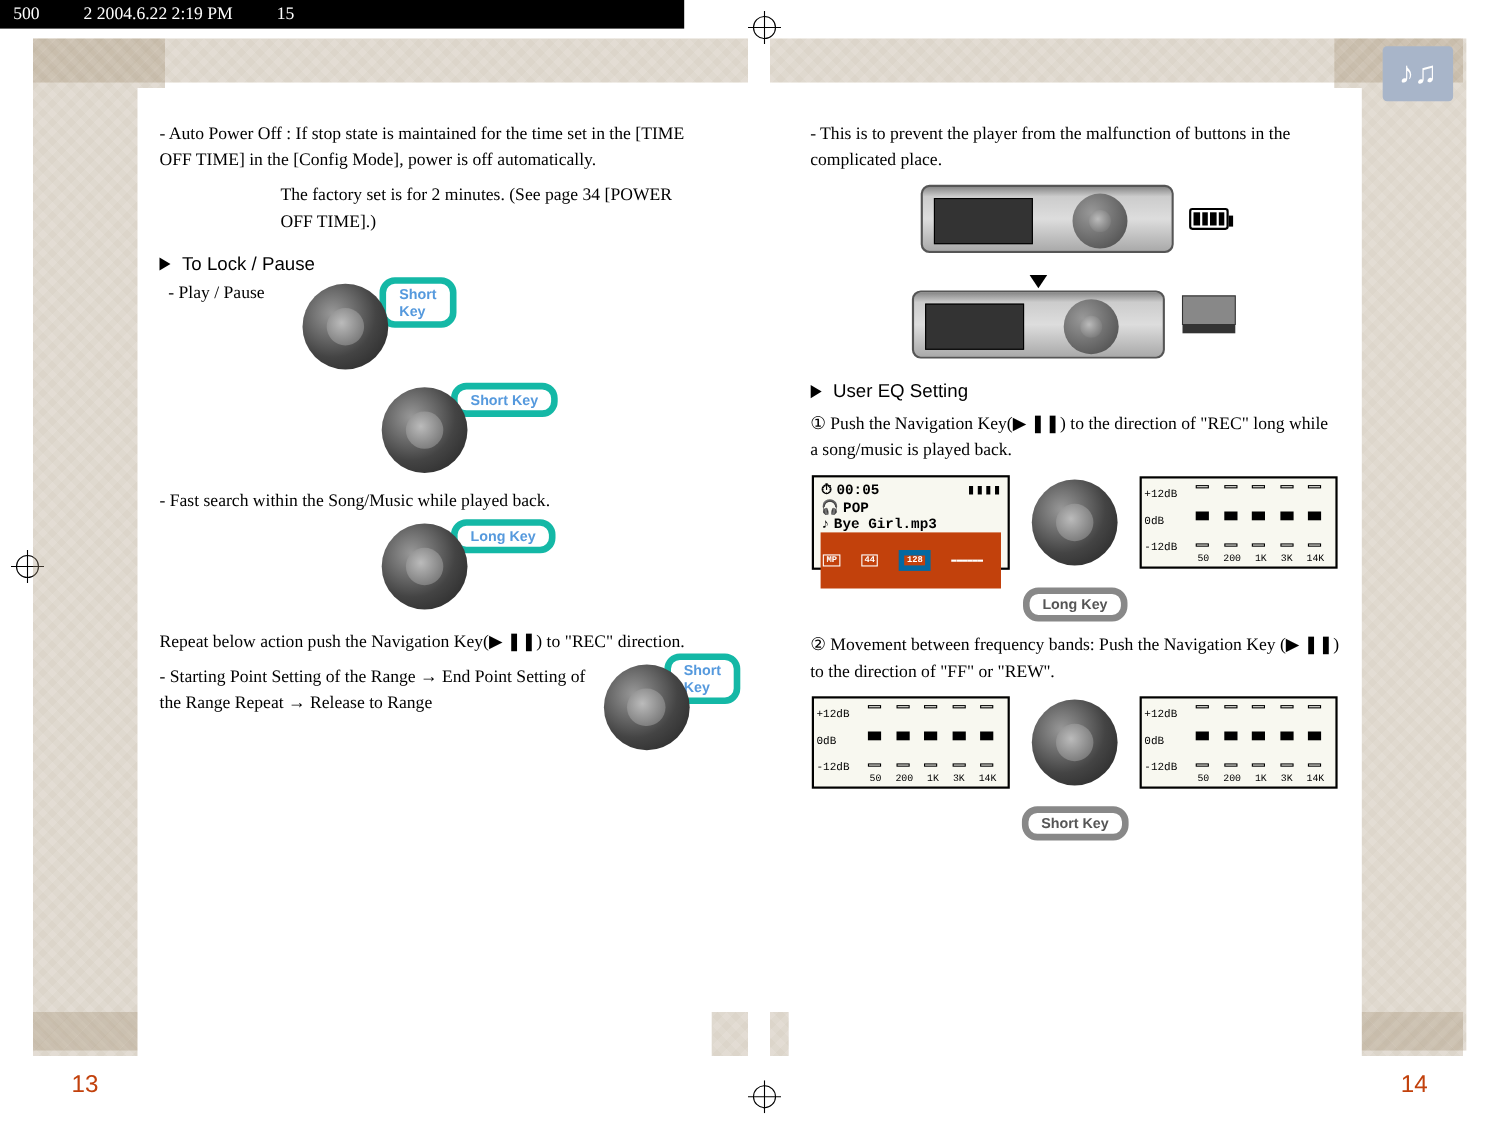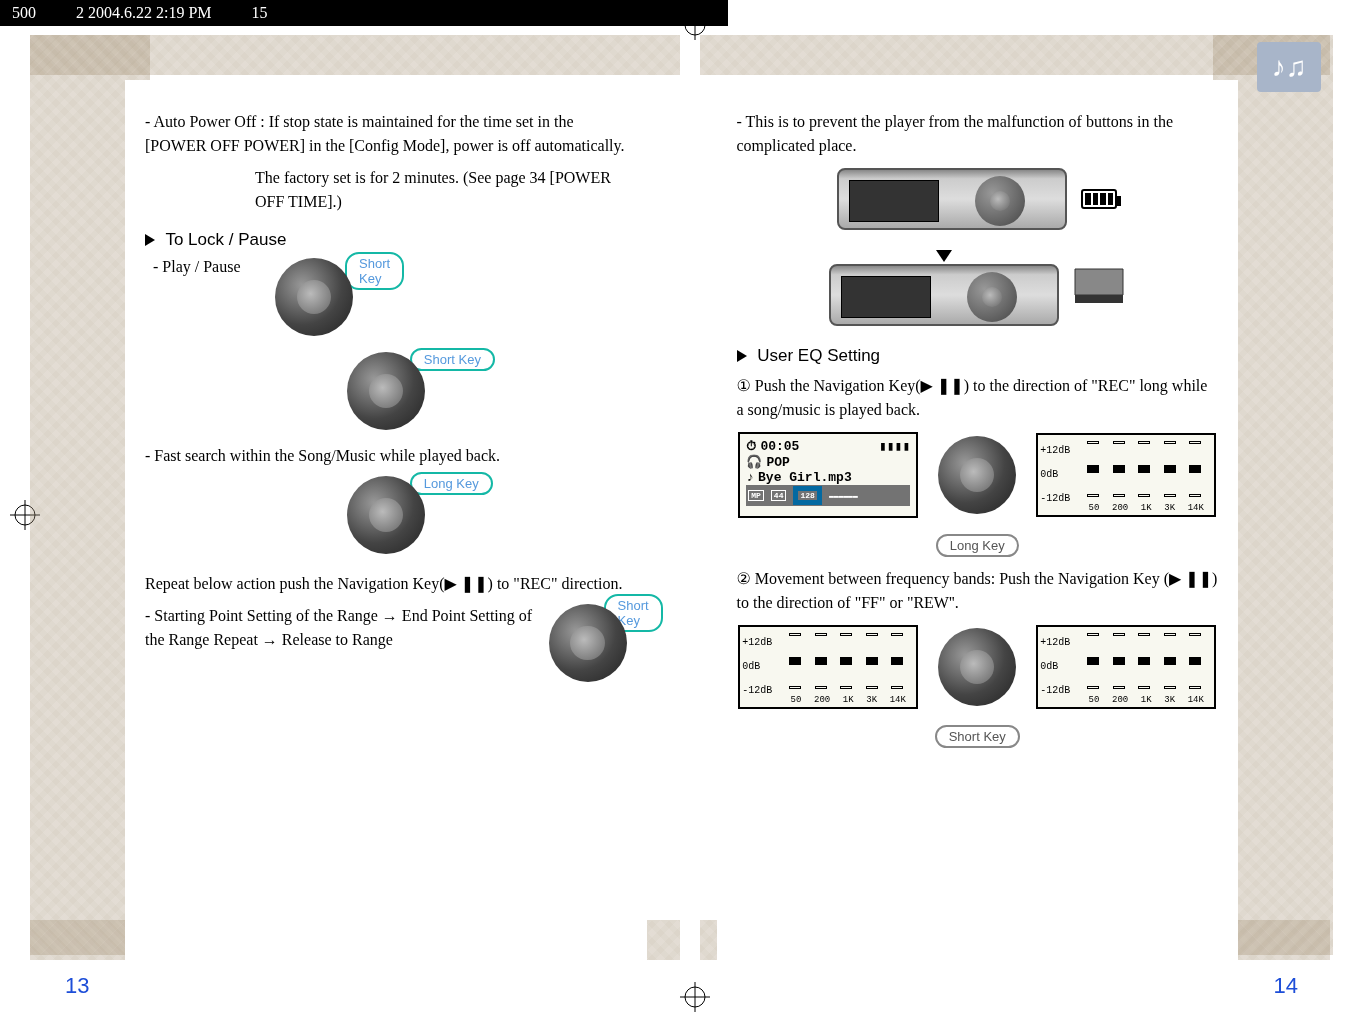--- a/index.html
+++ b/index.html
@@ -9,21 +9,21 @@
       width: 1363px;
       height: 1027px;
       position: relative;
       overflow: hidden;
     }
     .header-bar {
       background: #000;
       color: #fff;
       font-size: 16px;
       padding: 4px 12px;
-      width: 728px;
+      width: 622px;
       display: flex;
       align-items: center;
     }
     .header-bar span { margin-right: 40px; }
     .registration-marks {
       position: absolute;
       top: 0; left: 0; width: 100%; height: 100%;
       pointer-events: none;
     }
     .reg-mark { position: absolute; }
@@ -74,26 +74,26 @@
       vertical-align: -1px;
     }
     .section-heading {
       font-family: Arial, Helvetica, sans-serif;
       font-size: 17px;
       margin: 16px 0 8px 0;
     }
     .key-badge {
       display: inline-flex;
       align-items: center;
-      border: 2px solid #14b8a6;
+      border: 6px solid #14b8a6;
       border-radius: 14px;
       padding: 2px 12px;
       font-family: Arial, sans-serif;
       font-size: 13px;
-      font-weight: normal;
+      font-weight: bold;
       color: #5599dd;
       background: #fff;
     }
     .key-badge.gray { border-color: #888; color: #555; }
     .nav-circle {
       width: 78px; height: 78px;
       border-radius: 50%;
       background: radial-gradient(circle at 35% 35%, #999, #444 55%, #222);
       position: relative;
       display: inline-block;
@@ -171,21 +171,21 @@
     }
     .eq-tick { width: 12px; height: 3px; border: 1px solid #000; }
     .eq-slider { width: 12px; height: 8px; background: #000; margin: 1px 0; }
     .eq-labels-y { position: absolute; left: 2px; top: 4px; font-size: 10px; line-height: 24px; }
     .eq-labels-x { position: absolute; bottom: 2px; left: 44px; right: 4px; font-size: 9px; display: flex; justify-content: space-around; }
     .page-num {
       position: absolute;
       bottom: -30px;
       font-family: Arial, sans-serif;
       font-size: 22px;
-      color: #1d4ed8;
+      color: #c2410c;
     }
     .page-num.left { left: -60px; }
     .page-num.right { right: -60px; }
     .corner-icon {
       position: absolute;
       top: 42px; right: 42px;
       width: 64px; height: 50px;
       background: #a8b5c9;
       border-radius: 4px;
       display: flex; align-items: center; justify-content: center;
@@ -237,21 +237,21 @@
 <div class="pattern-bg pattern-right"></div>
 <div class="pattern-bg pattern-bottom-right"></div>
 
 <div class="corner-icon">♪♫</div>
 
 <div class="content-wrapper">
 
   <div class="page">
     <p>
       <span>- Auto Power Off :</span>
-      <span style="display:inline">If stop state is maintained for the time set in the [POWER OFF POWER] in the [Config Mode], power is off automatically.</span>
+      <span style="display:inline">If stop state is maintained for the time set in the [TIME OFF TIME] in the [Config Mode], power is off automatically.</span>
     </p>
     <p class="indent">The factory set is for 2 minutes. (See page 34 [POWER OFF TIME].)</p>
 
     <div class="section-heading">
       <span class="arrow-head"></span>
       <span>To Lock / Pause</span>
     </div>
     <div class="row-wrapper">
       <span style="min-width:110px">- Play / Pause</span>
       <div style="position:relative">
@@ -333,21 +333,21 @@
             <span style="margin-left:auto">▮▮▮▮</span>
           </div>
         <div class="row">
             <span>🎧</span>
             <span>POP</span>
           </div>
         <div class="row">
             <span>♪</span>
             <span>Bye Girl.mp3</span>
           </div>
-        <div class="row" style="font-size:8px; background:#737373; color:#fff; padding:1px 2px; gap:7px">
+        <div class="row" style="font-size:8px; background:#c2410c; color:#fff; padding:16px 2px; gap:19px">
           <span style="border:1px solid #fff; padding:0 2px">MP</span>
           <span style="border:1px solid #fff; padding:0 2px">44</span>
           <span style="border:5px solid #0369a1; padding:0 2px">128</span>
           <span>▬▬▬▬▬▬</span>
         </div>
       </div>
       <div class="nav-circle"></div>
       <div class="eq-display">
         <div class="eq-labels-y">
           <div>+12dB</div>

